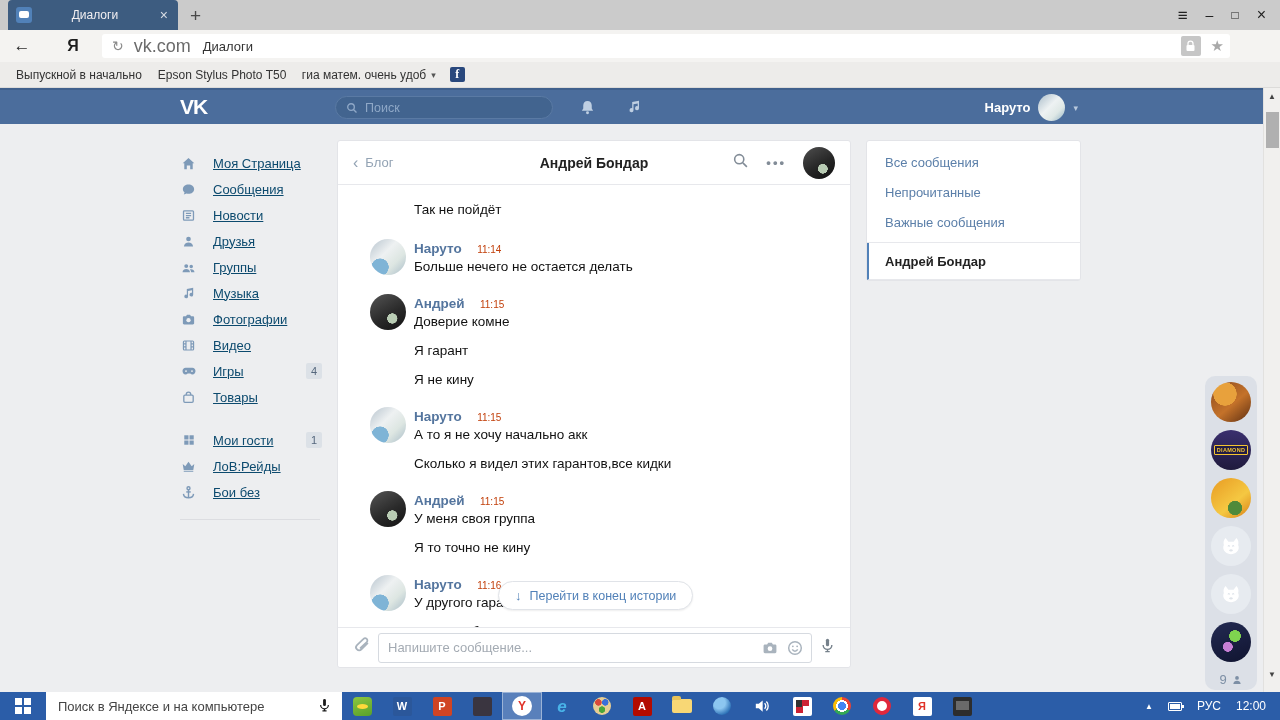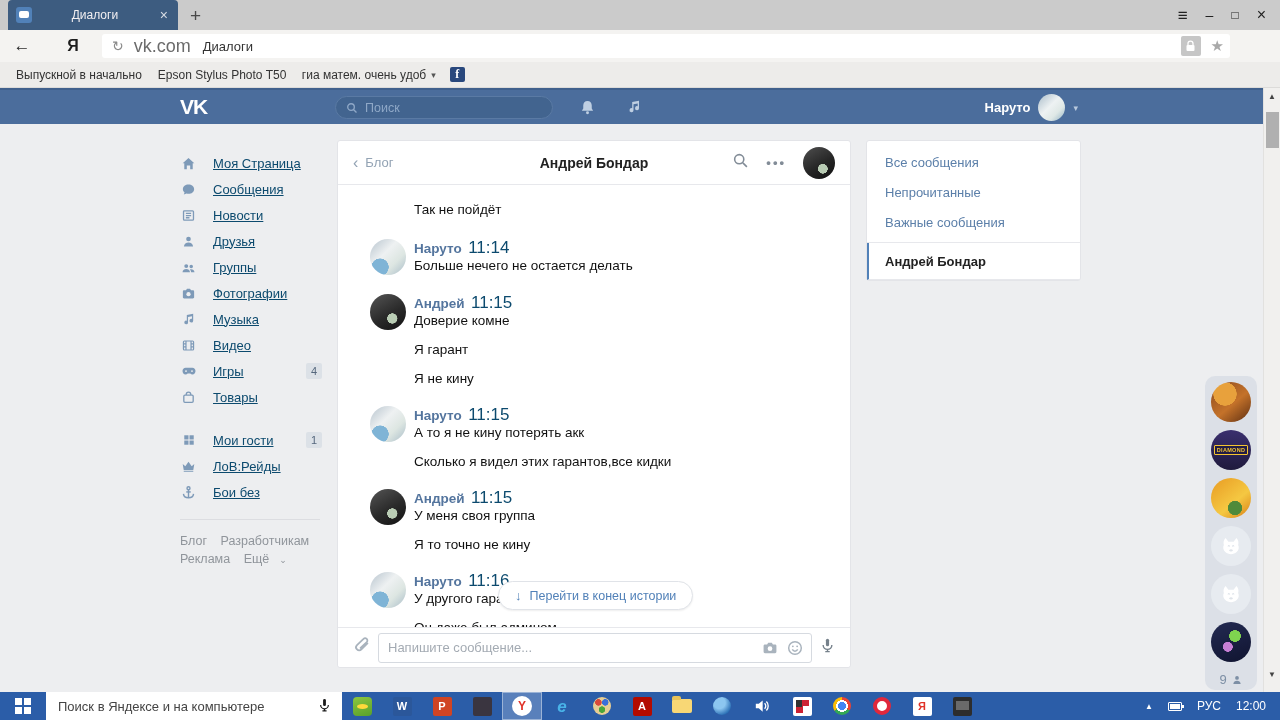--- a/index.html
+++ b/index.html
@@ -81,21 +81,21 @@
   .messages { position:absolute; top:44px; left:0; right:0; height:444px; overflow:hidden; padding-top:16px; }
   .msg { display:flex; padding:0 32px; margin-bottom:19px; }
   .msg.cont { margin-bottom:21px; }
   .msg-avatar { width:36px; height:36px; border-radius:50%; flex:none; }
   .av-naruto { background:radial-gradient(circle at 28% 78%, #7fb4d6 0 22%, transparent 23%), linear-gradient(135deg,#b6c3cd 0%,#eef1f2 40%,#dde6e2 68%,#a8bcc8 100%); }
   .av-andrey { background:radial-gradient(circle at 62% 68%, #b9ccb4 0 15%, transparent 16%), linear-gradient(150deg,#555 0%,#2a2a2a 55%,#121212 100%); }
   .msg-body { margin-left:8px; }
   .msg-body.noav { margin-left:44px; }
   .msg-head { line-height:17px; }
   .msg-author { color:#54759e; font-weight:bold; font-size:13.5px; cursor:pointer; }
-  .msg-time { color:#0c4a6e; font-size:17px; margin-left:2px; }
+  .msg-time { color:#c2410c; font-size:10px; margin-left:11px; }
   .line { font-size:13.5px; color:#111; line-height:17px; }
   .line + .line { margin-top:12px; }
 
   .jump-pill { position:absolute; left:160px; top:440px; height:29px; background:#fff; border:1px solid #e0e3e8; border-radius:15px; box-shadow:0 1px 2px rgba(0,0,0,.07); display:flex; align-items:center; padding:0 16px; gap:8px; z-index:5; cursor:pointer; }
   .jump-label { color:#5181b8; font-size:12.5px; }
 
   .compose { position:absolute; left:0; right:0; bottom:0; height:40px; border-top:1px solid #e7e8ec; display:flex; align-items:center; padding:0 14px; background:#fff; border-radius:0 0 3px 3px; }
   .compose-inputwrap { position:relative; flex:1; margin:0 7px; }
   .compose-input { width:100%; height:30px; border:1px solid #d6dae0; border-radius:3px; padding:0 58px 0 9px; font-size:13px; color:#333; outline:none; font-family:"Liberation Sans", sans-serif; }
   .compose-input::placeholder { color:#a4abb3; }
@@ -299,33 +299,33 @@
                   <path d="M5.6 4.4a2.1 2.1 0 1 1 0 4.2 2.1 2.1 0 0 1 0-4.2zM1.6 13c.2-2.3 1.9-3.5 4-3.5s3.8 1.2 4 3.5z"></path>
                   <path d="M10.9 5.1a1.9 1.9 0 1 1 0 3.8 1.9 1.9 0 0 1 0-3.8zM10.7 9.8c2.1.1 3.5 1.3 3.7 3.2h-3.6c-.1-1.3-.6-2.4-1.4-3 .4-.2.8-.2 1.3-.2z"></path>
                 </g>
               </svg>
             </span>
           <span class="s-label">Группы</span>
         </div>
         <div class="s-item">
           <span class="s-ic">
               <svg width="15" height="15" viewBox="0 0 16 16">
+                <path fill="#7e9ab8" d="M6.2 3.1 13 1.8v7.4a2 2 0 1 1-1.3-1.9V4.4l-4.2.8v6a2 2 0 1 1-1.3-1.9z"></path>
+              </svg>
+            </span>
+          <span class="s-label">Музыка</span>
+        </div>
+        <div class="s-item">
+          <span class="s-ic">
+              <svg width="15" height="15" viewBox="0 0 16 16">
                 <path fill="#7e9ab8" d="M6.4 3h3.2l1.1 1.6h2c.7 0 1.3.6 1.3 1.3v6c0 .7-.6 1.3-1.3 1.3H3.3c-.7 0-1.3-.6-1.3-1.3v-6c0-.7.6-1.3 1.3-1.3h2z"></path>
                 <circle cx="8" cy="8.7" r="2.3" fill="#edeef0"></circle>
               </svg>
             </span>
           <span class="s-label">Фотографии</span>
-        </div>
-        <div class="s-item">
-          <span class="s-ic">
-              <svg width="15" height="15" viewBox="0 0 16 16">
-                <path fill="#7e9ab8" d="M6.2 3.1 13 1.8v7.4a2 2 0 1 1-1.3-1.9V4.4l-4.2.8v6a2 2 0 1 1-1.3-1.9z"></path>
-              </svg>
-            </span>
-          <span class="s-label">Музыка</span>
         </div>
         <div class="s-item">
           <span class="s-ic">
               <svg width="15" height="15" viewBox="0 0 16 16">
                 <g stroke="#7e9ab8" stroke-width="1.3" fill="none">
                   <rect x="2.6" y="3.2" width="10.8" height="9.6" rx="1"></rect>
                   <path d="M5.3 3.2v9.6M10.7 3.2v9.6M2.6 6.2h2.7M2.6 9.4h2.7M10.7 6.2h2.7M10.7 9.4h2.7"></path>
                 </g>
               </svg>
             </span>
@@ -382,30 +382,20 @@
                   <circle cx="8" cy="3.4" r="1.6"></circle>
                   <path d="M8 5v8.6"></path>
                   <path d="M2.6 9.4c.3 3 2.5 4.2 5.4 4.2s5.1-1.2 5.4-4.2"></path>
                   <path d="M5.6 7.4h4.8"></path>
                 </g>
               </svg>
             </span>
           <span class="s-label">Бои без</span>
         </div>
         <div class="s-divider"></div>
-        <div class="s-footer">
-          <div>
-            <span>Блог</span>
-            <span>Разработчикам</span>
-          </div>
-          <div>
-            <span>Реклама</span>
-            <span>Ещё</span><span class="s-caret">⌄</span>
-          </div>
-        </div>
       </div>
 
       <div class="chat">
         <div class="chat-header">
           <div class="back-link">
             <span class="back-chev">‹</span>
             <span>Блог</span>
           </div>
           <div class="chat-title">Андрей Бондар</div>
           <div class="chat-h-right">
@@ -451,21 +441,21 @@
             </div>
           </div>
 
           <div class="msg">
             <div class="msg-avatar av-naruto"></div>
             <div class="msg-body">
               <div class="msg-head">
                 <span class="msg-author">Наруто</span>
                 <span class="msg-time">11:15</span>
               </div>
-              <div class="line">А то я не кину потерять акк</div>
+              <div class="line">А то я не хочу начально акк</div>
               <div class="line">Сколько я видел этих гарантов,все кидки</div>
             </div>
           </div>
 
           <div class="msg">
             <div class="msg-avatar av-andrey"></div>
             <div class="msg-body">
               <div class="msg-head">
                 <span class="msg-author">Андрей</span>
                 <span class="msg-time">11:15</span>

